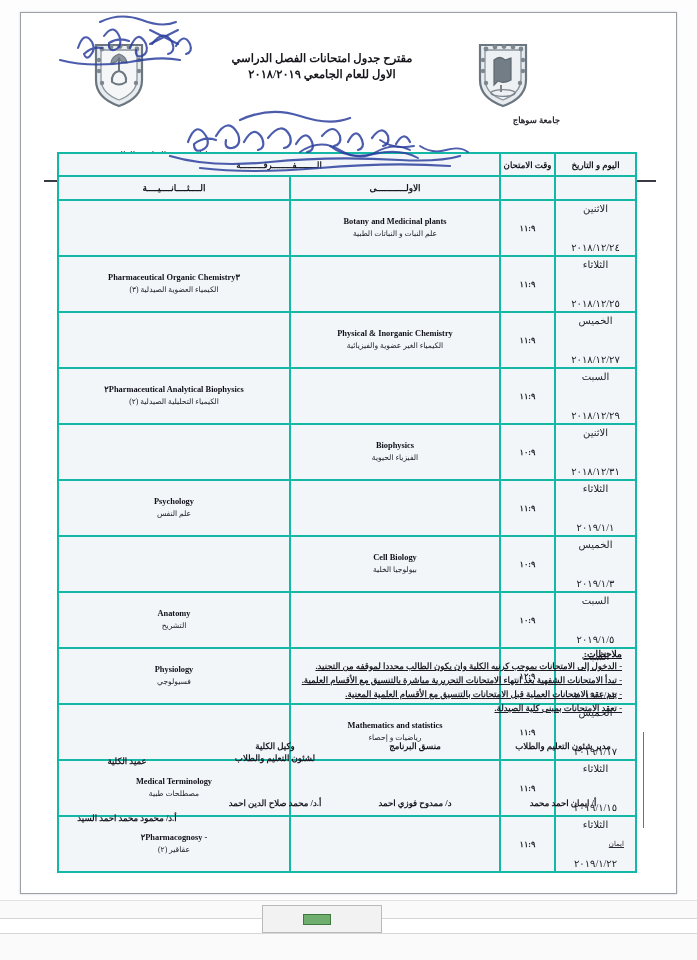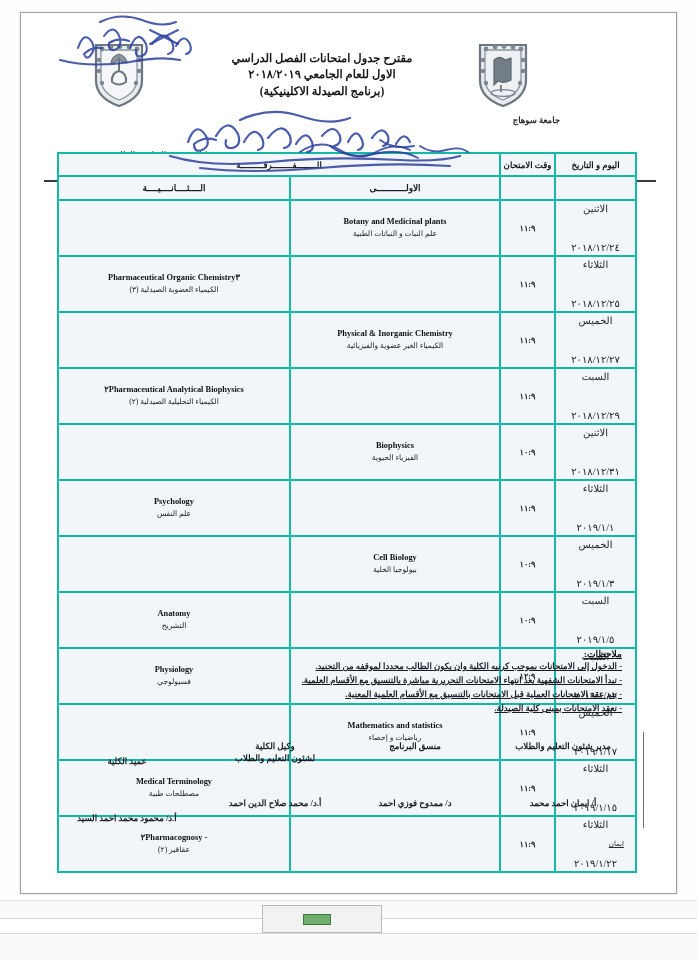--- a/index.html
+++ b/index.html
@@ -304,21 +304,20 @@
         <path d="M22 42 Q29 47 36 42 Q37 33 29 31 Q21 33 22 42 Z" fill="none" stroke="#6d7780" stroke-width="2"></path>
         <path d="M29 31 L29 14" stroke="#6d7780" stroke-width="2"></path>
         <path d="M29 14 Q22 16 21 23 Q27 23 29 18 Q31 23 37 23 Q36 16 29 14 Z" fill="#8d969e" stroke="#6d7780" stroke-width="1.2"></path>
       </svg>
       <div class="logo-caption"></div>
     </div>
 
     <div id="header-title">
       <div>مقترح جدول امتحانات الفصل الدراسي</div>
       <div>الاول للعام الجامعي ٢٠١٨/٢٠١٩</div>
-      <div>(برنامج الصيدلة الاكلينيكية)</div>
     </div>
 
     <div class="logo-block" id="logo-university">
       <svg width="58" height="70" viewBox="0 0 58 70">
         <path d="M6 5 H52 V40 Q52 58 29 66 Q6 58 6 40 Z" fill="#e9ecef" stroke="#6b7680" stroke-width="2.2"></path>
         <path d="M11 10 H47 V39 Q47 53 29 60 Q11 53 11 39 Z" fill="#eef1f3" stroke="#8b959e" stroke-width="1.3"></path>
         <g fill="#7d878f">
           <circle cx="12" cy="9" r="2.4"></circle>
             <circle cx="21" cy="7" r="2.4"></circle>
           <circle cx="30" cy="6.5" r="2.4"></circle>

